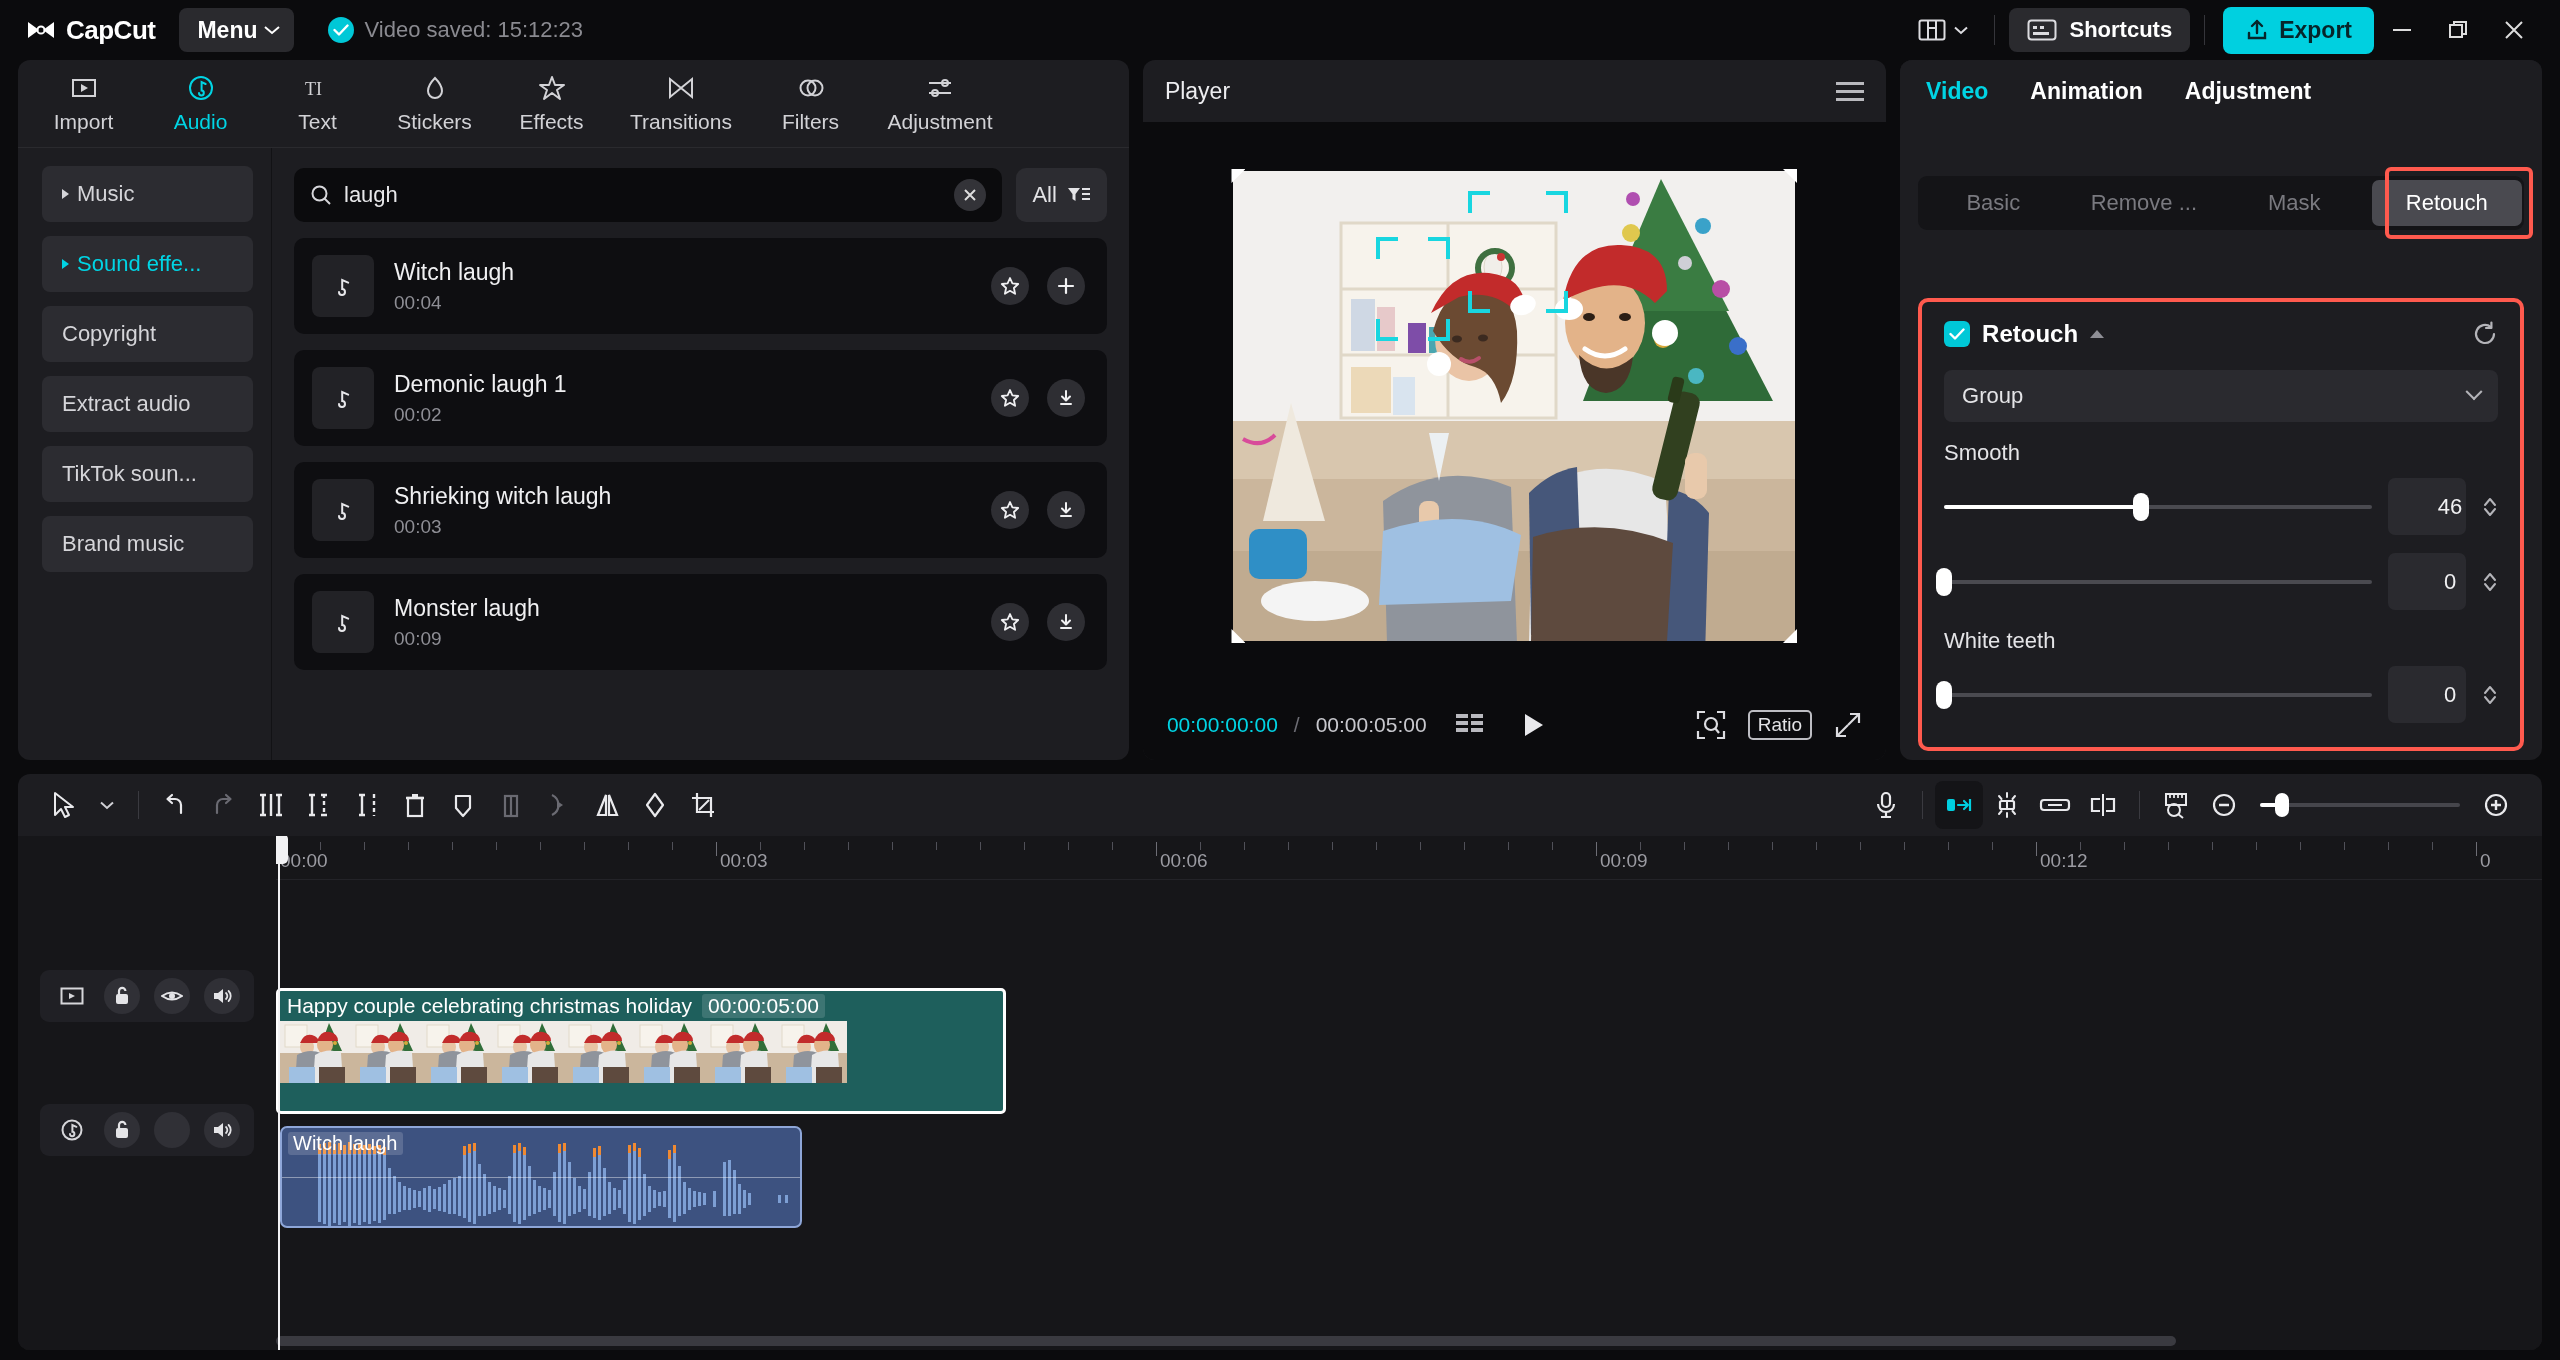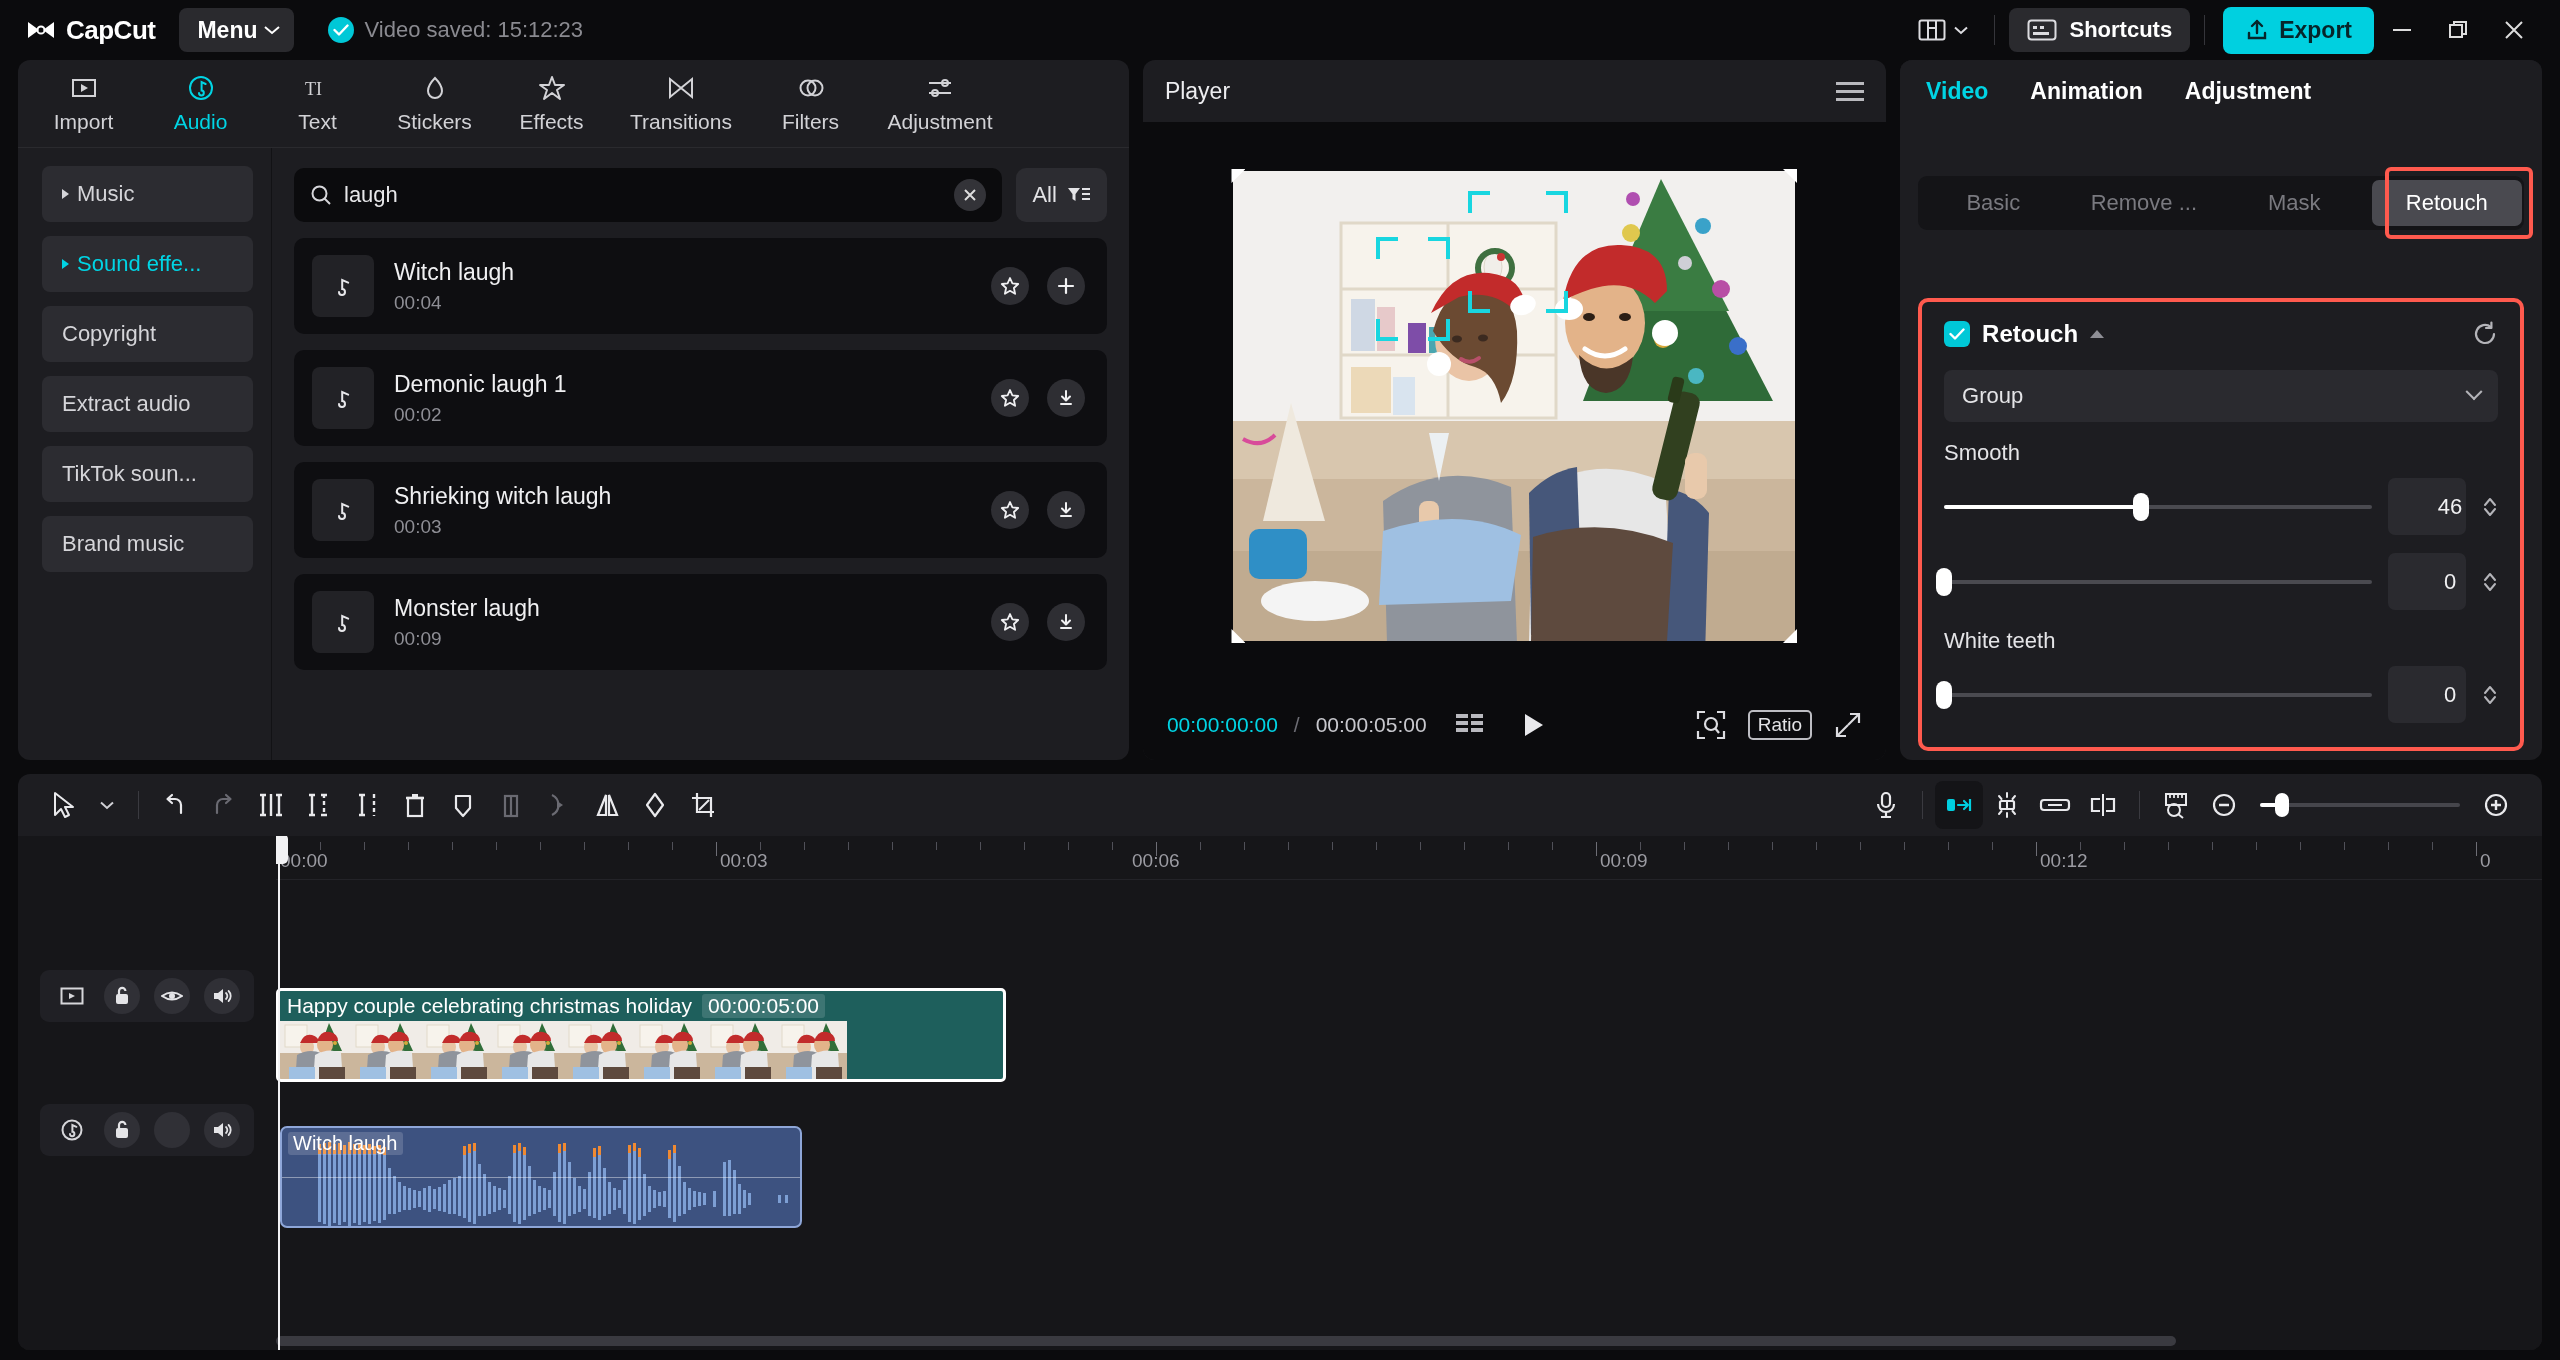--- a/index.html
+++ b/index.html
@@ -945,21 +945,21 @@
           <span class="tick min" style="left:484px"></span>
             <span class="tick min" style="left:528px"></span>
           <span class="tick min" style="left:572px"></span>
             <span class="tick min" style="left:616px"></span>
           <span class="tick min" style="left:660px"></span>
             <span class="tick min" style="left:704px"></span>
           <span class="tick min" style="left:748px"></span>
             <span class="tick min" style="left:792px"></span>
           <span class="tick min" style="left:836px"></span>
           <span class="tick maj" style="left:880px"></span>
-          <span class="tick-lbl" style="left:856px">00:06</span>
+          <span class="tick-lbl" style="left:884px">00:06</span>
           <span class="tick min" style="left:924px"></span>
             <span class="tick min" style="left:968px"></span>
           <span class="tick min" style="left:1012px"></span>
             <span class="tick min" style="left:1056px"></span>
           <span class="tick min" style="left:1100px"></span>
             <span class="tick min" style="left:1144px"></span>
           <span class="tick min" style="left:1188px"></span>
             <span class="tick min" style="left:1232px"></span>
           <span class="tick min" style="left:1276px"></span>
           <span class="tick maj" style="left:1320px"></span>
@@ -981,21 +981,21 @@
             <span class="tick min" style="left:1936px"></span>
           <span class="tick min" style="left:1980px"></span>
             <span class="tick min" style="left:2024px"></span>
           <span class="tick min" style="left:2068px"></span>
             <span class="tick min" style="left:2112px"></span>
           <span class="tick min" style="left:2156px"></span>
           <span class="tick maj" style="left:2200px"></span>
           <span class="tick-lbl" style="left:2204px">0</span>
         </div>
 
-        <div class="clip-video" style="left:0px; top:152px; width:730px; height:94px;">
+        <div class="clip-video" style="left:0px; top:152px; width:730px; height:126px;">
           <div class="clip-bar">
             <span class="clip-name">Happy couple celebrating christmas holiday</span>
             <span class="clip-dur">00:00:05:00</span>
           </div>
           <div class="filmstrip">
             <span class="thumb-cell">
                 <svg width="71" height="62" viewBox="0 0 71 62" preserveAspectRatio="none">
                   <rect width="71" height="62" fill="#f0ece7"></rect>
                   <rect x="6" y="4" width="22" height="22" fill="#f7f3ec" stroke="#e1d9c9"></rect>
                   <path d="M50 2 L40 30 L63 30 Z" fill="#316e39"></path>

